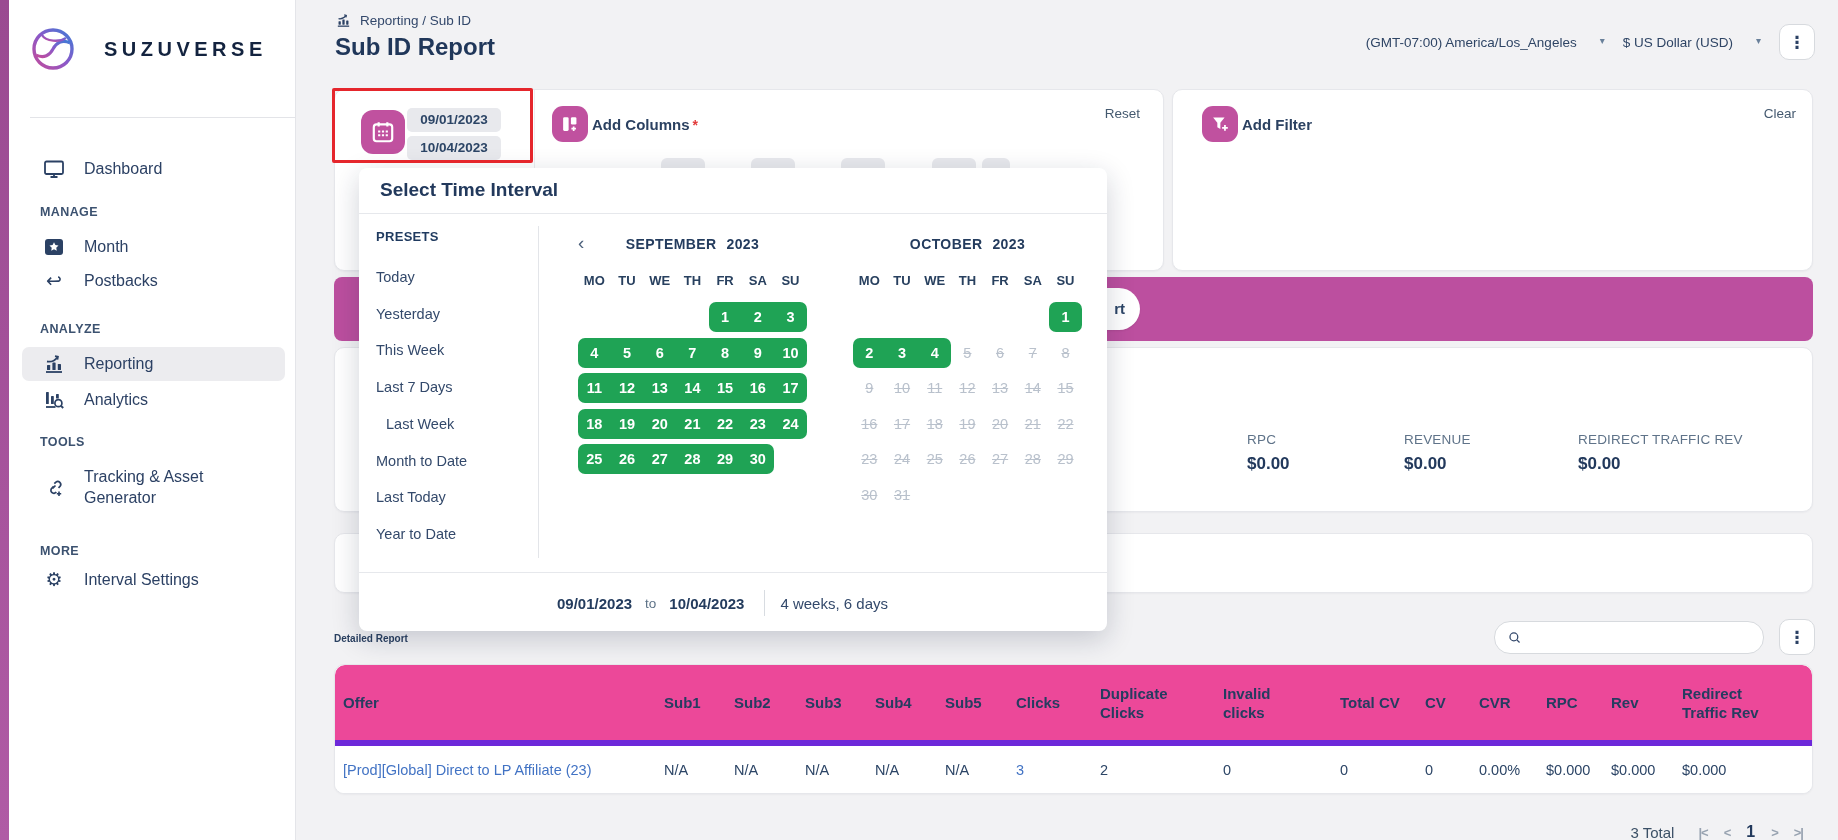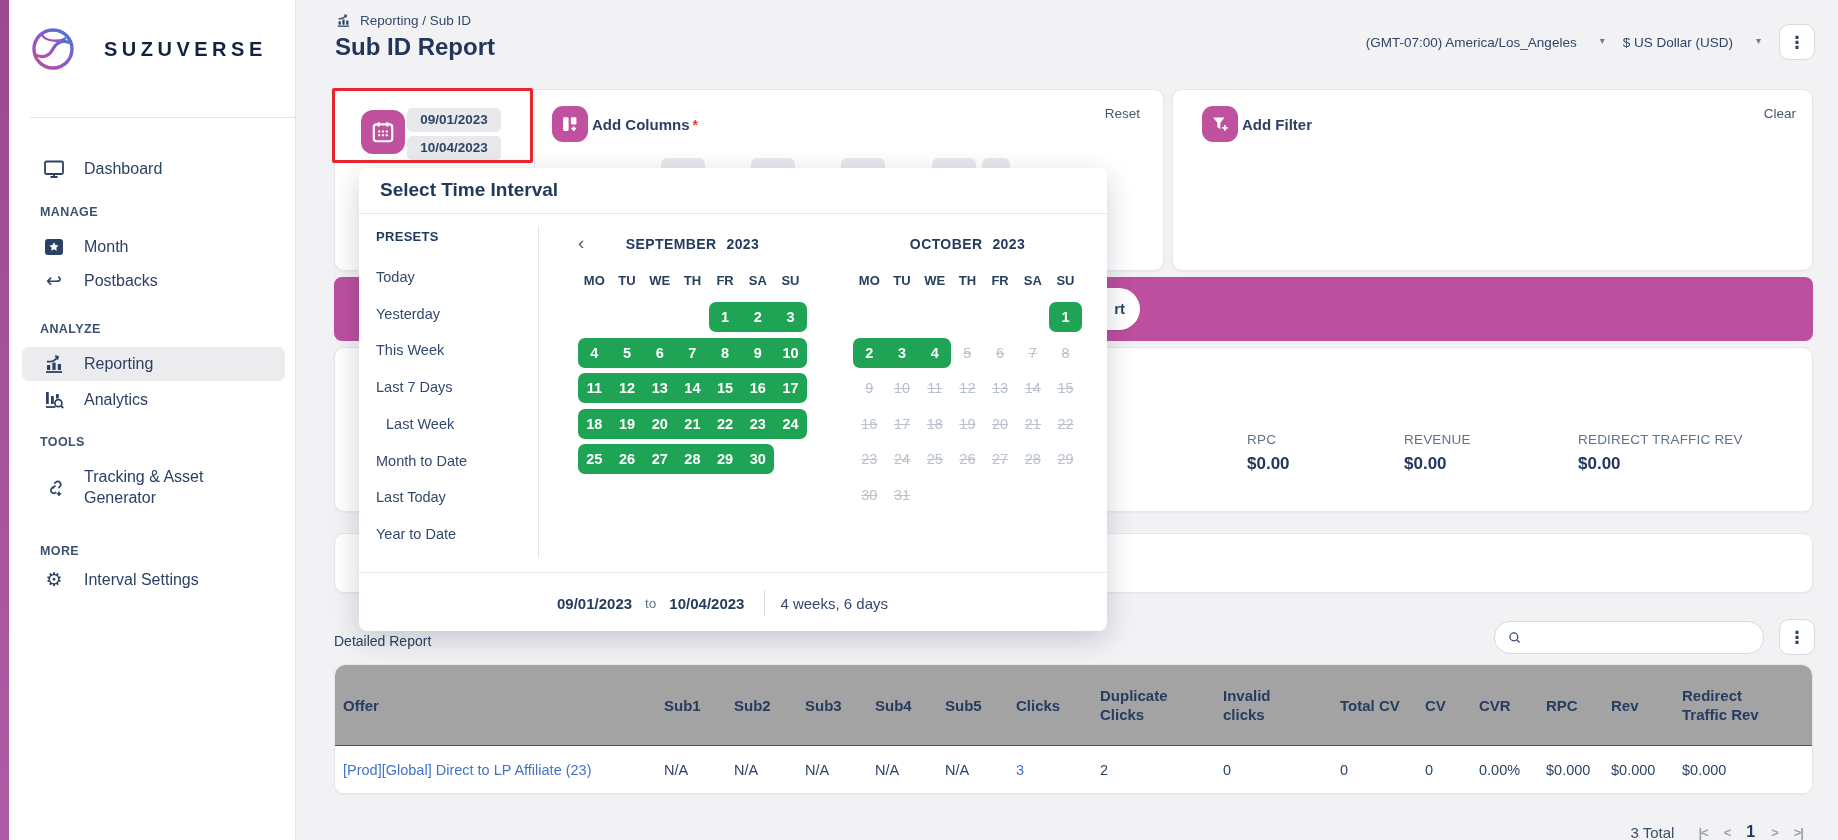--- a/index.html
+++ b/index.html
@@ -58,27 +58,27 @@
   #generate-btn{position:absolute;left:1043px;top:288px;width:97px;height:42px;background:#fff;border-radius:21px;font-size:15px;font-weight:600;color:#2c4566;line-height:42px;text-align:right;padding-right:15px;z-index:5;cursor:pointer;box-shadow:0 1px 2px rgba(0,0,0,.08)}
 
   
   #stats-card{left:334px;top:347px;width:1479px;height:165px;z-index:1}
   .stat{position:absolute;top:84px}
   .stat-label{font-size:13.5px;color:#5f7389;letter-spacing:.2px}
   .stat-value{margin-top:7px;font-size:17px;font-weight:700;color:#22395c}
   #mid-card{left:334px;top:533px;width:1479px;height:60px;z-index:1}
 
   
-  #detailed-label{position:absolute;left:334px;top:633px;font-size:14px;font-weight:400;color:#2b4161}
+  #detailed-label{position:absolute;left:334px;top:633px;font-size:10px;font-weight:700;color:#2b4161}
   #search-box{position:absolute;left:1494px;top:621px;width:270px;height:33px;background:#fff;border:1.5px solid #d7dade;border-radius:16px}
   #search-box svg{position:absolute;left:11px;top:7px;width:18px;height:18px}
   #search-input{position:absolute;left:34px;top:1px;width:224px;height:28px;border:none;outline:none;font-size:14px;color:#2c4566;background:transparent}
   #table-kebab{position:absolute;left:1779px;top:619px}
   #table-card{left:334px;top:664px;width:1479px;height:130px;z-index:1;overflow:hidden}
-  #thead{height:81px;background:#a3a3a3;border-radius:10px 10px 0 0;border-bottom:1px solid #6d28d9;display:flex;align-items:center;padding-left:8px}
+  #thead{height:81px;background:#ec4899;border-radius:10px 10px 0 0;border-bottom:6px solid #6d28d9;display:flex;align-items:center;padding-left:8px}
   .th{padding-right:24px;font-size:15px;line-height:19px;font-weight:700;color:#263c60;cursor:pointer}
   #trow{height:48px;display:flex;align-items:center;padding-left:8px;background:#fff}
   .td{padding-right:24px;font-size:14.5px;color:#2c4566;white-space:nowrap;overflow:hidden}
   .td.link{color:#4273c4;cursor:pointer}
 
   
   #pagination{position:absolute;top:820px;right:35px;display:flex;align-items:center;gap:16px;height:24px}
   #pg-total{font-size:15px;color:#3b5066;margin-right:8px}
   .pg-gl{font-size:13px;font-weight:600;color:#98a3b1;letter-spacing:-1px;cursor:pointer}
   #pg-page{font-size:16px;font-weight:700;color:#22395c}

